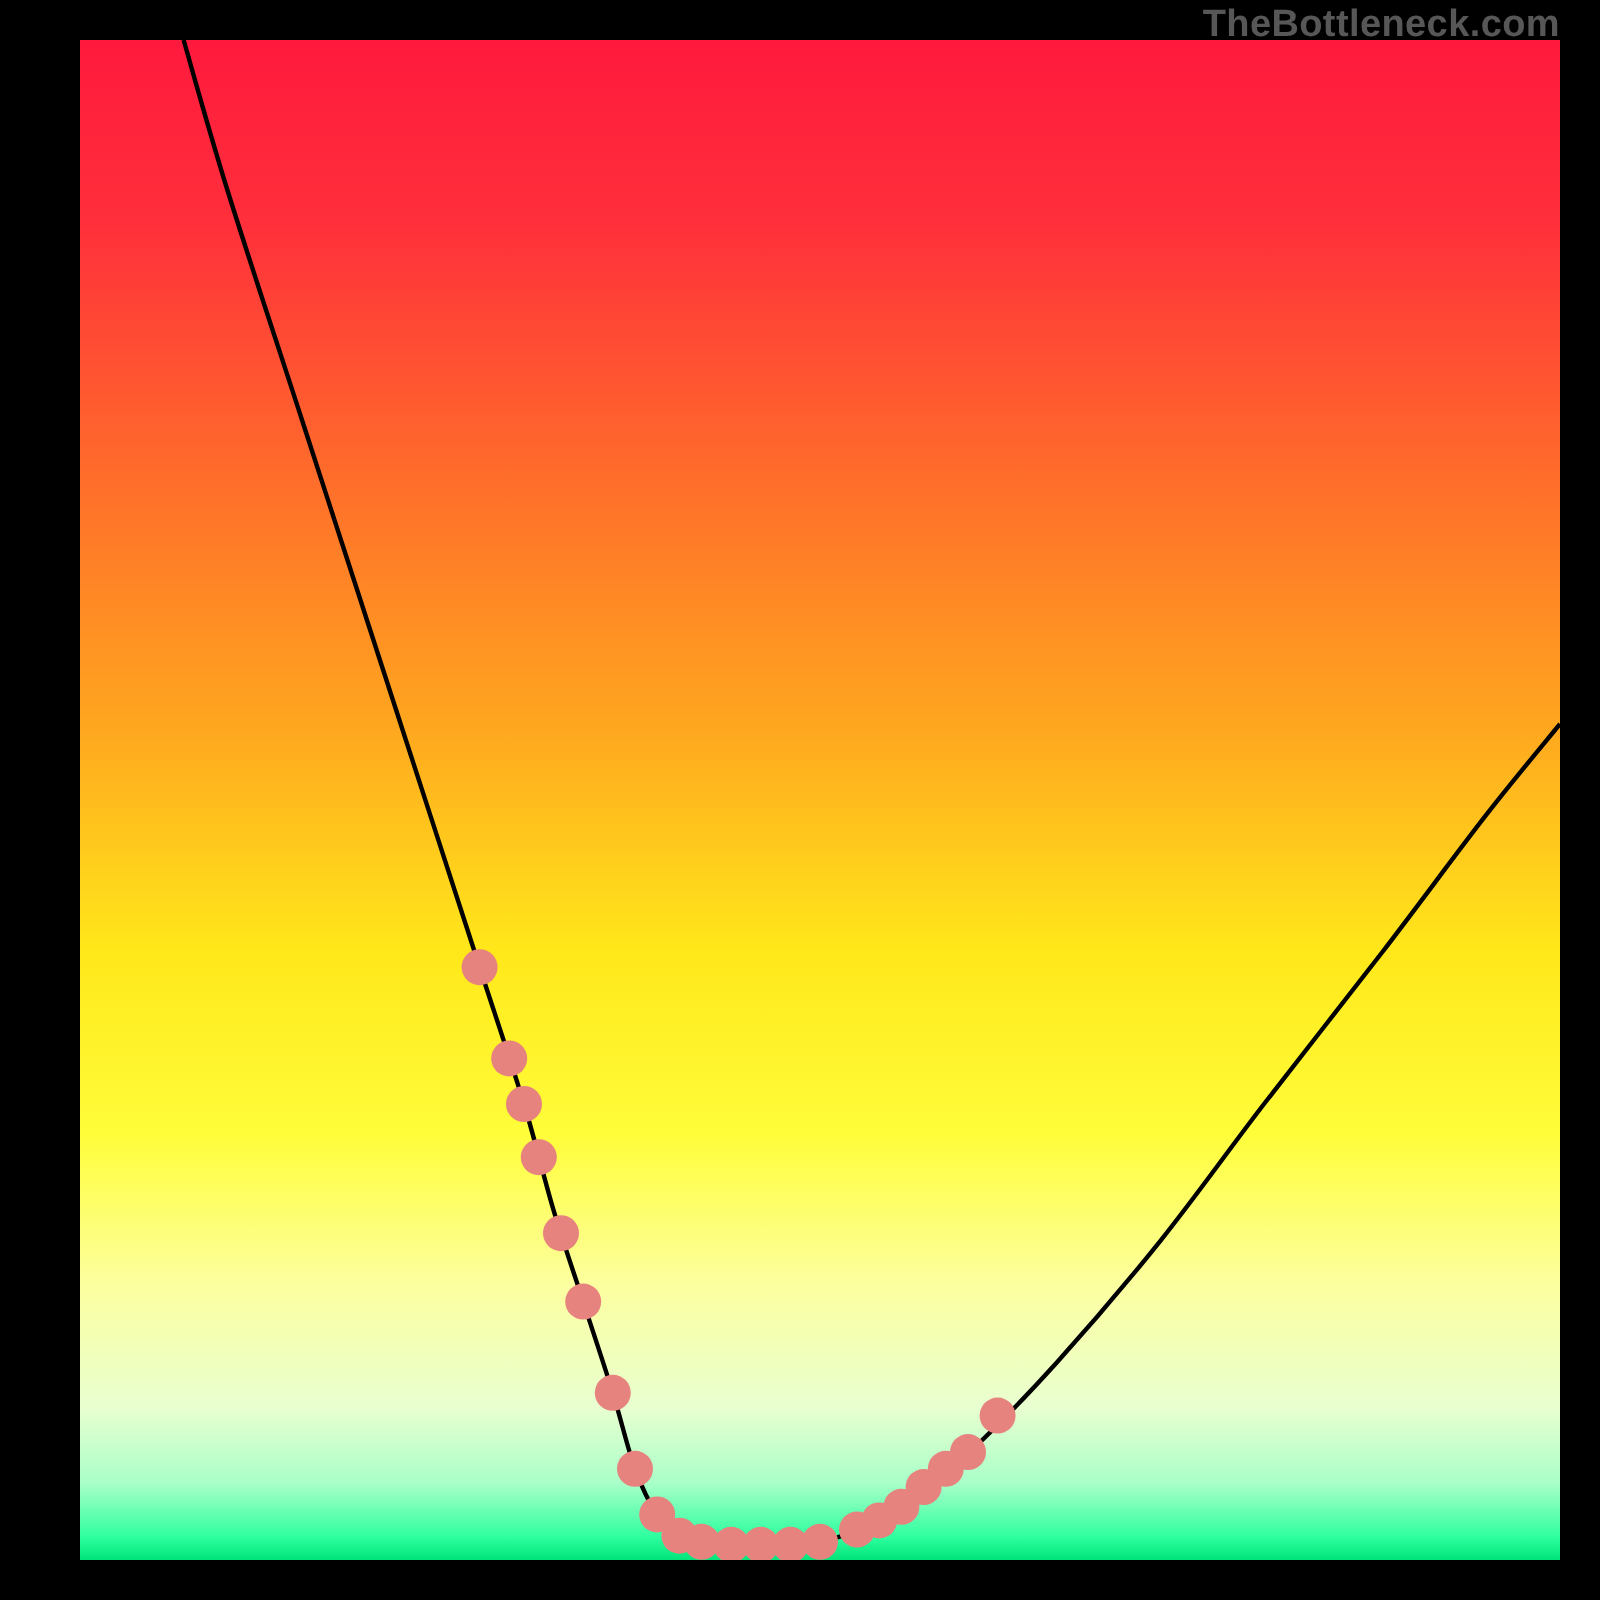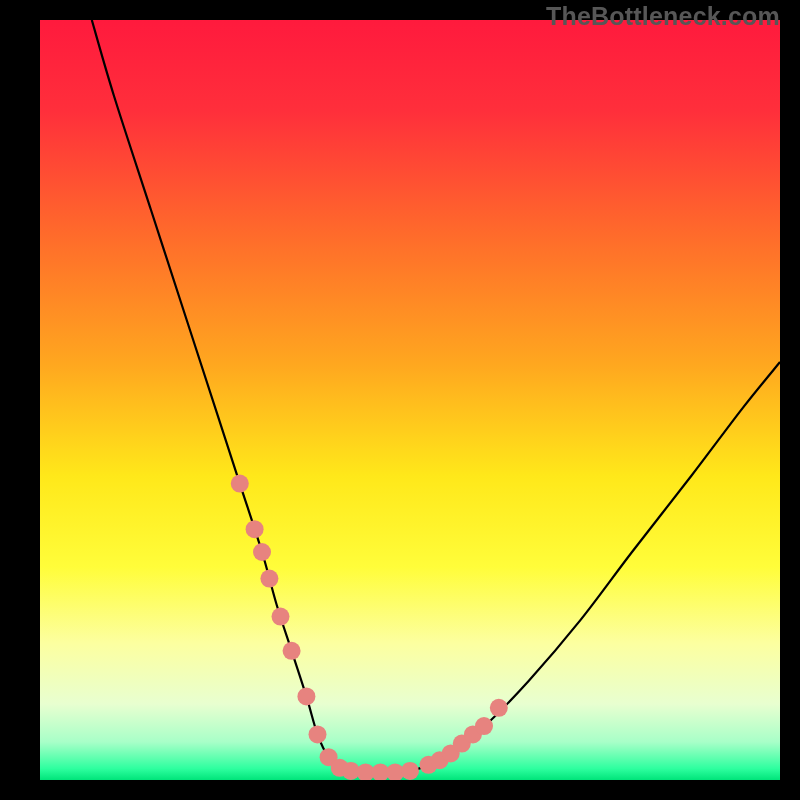--- a/index.html
+++ b/index.html
@@ -38,21 +38,21 @@
     left: 0;
     top: 0;
     width: 100%;
     height: 100%;
   }
   .watermark {
     position: absolute;
     top: 2px;
     right: 20px;
     font-family: Arial, Helvetica, sans-serif;
-    font-size: 25px;
+    font-size: 19px;
     font-weight: 600;
     color: #575757;
     letter-spacing: 0.2px;
   }
 </style>
 </head>
 <body>
 
 <div class="frame">
   <div class="plot-area">

